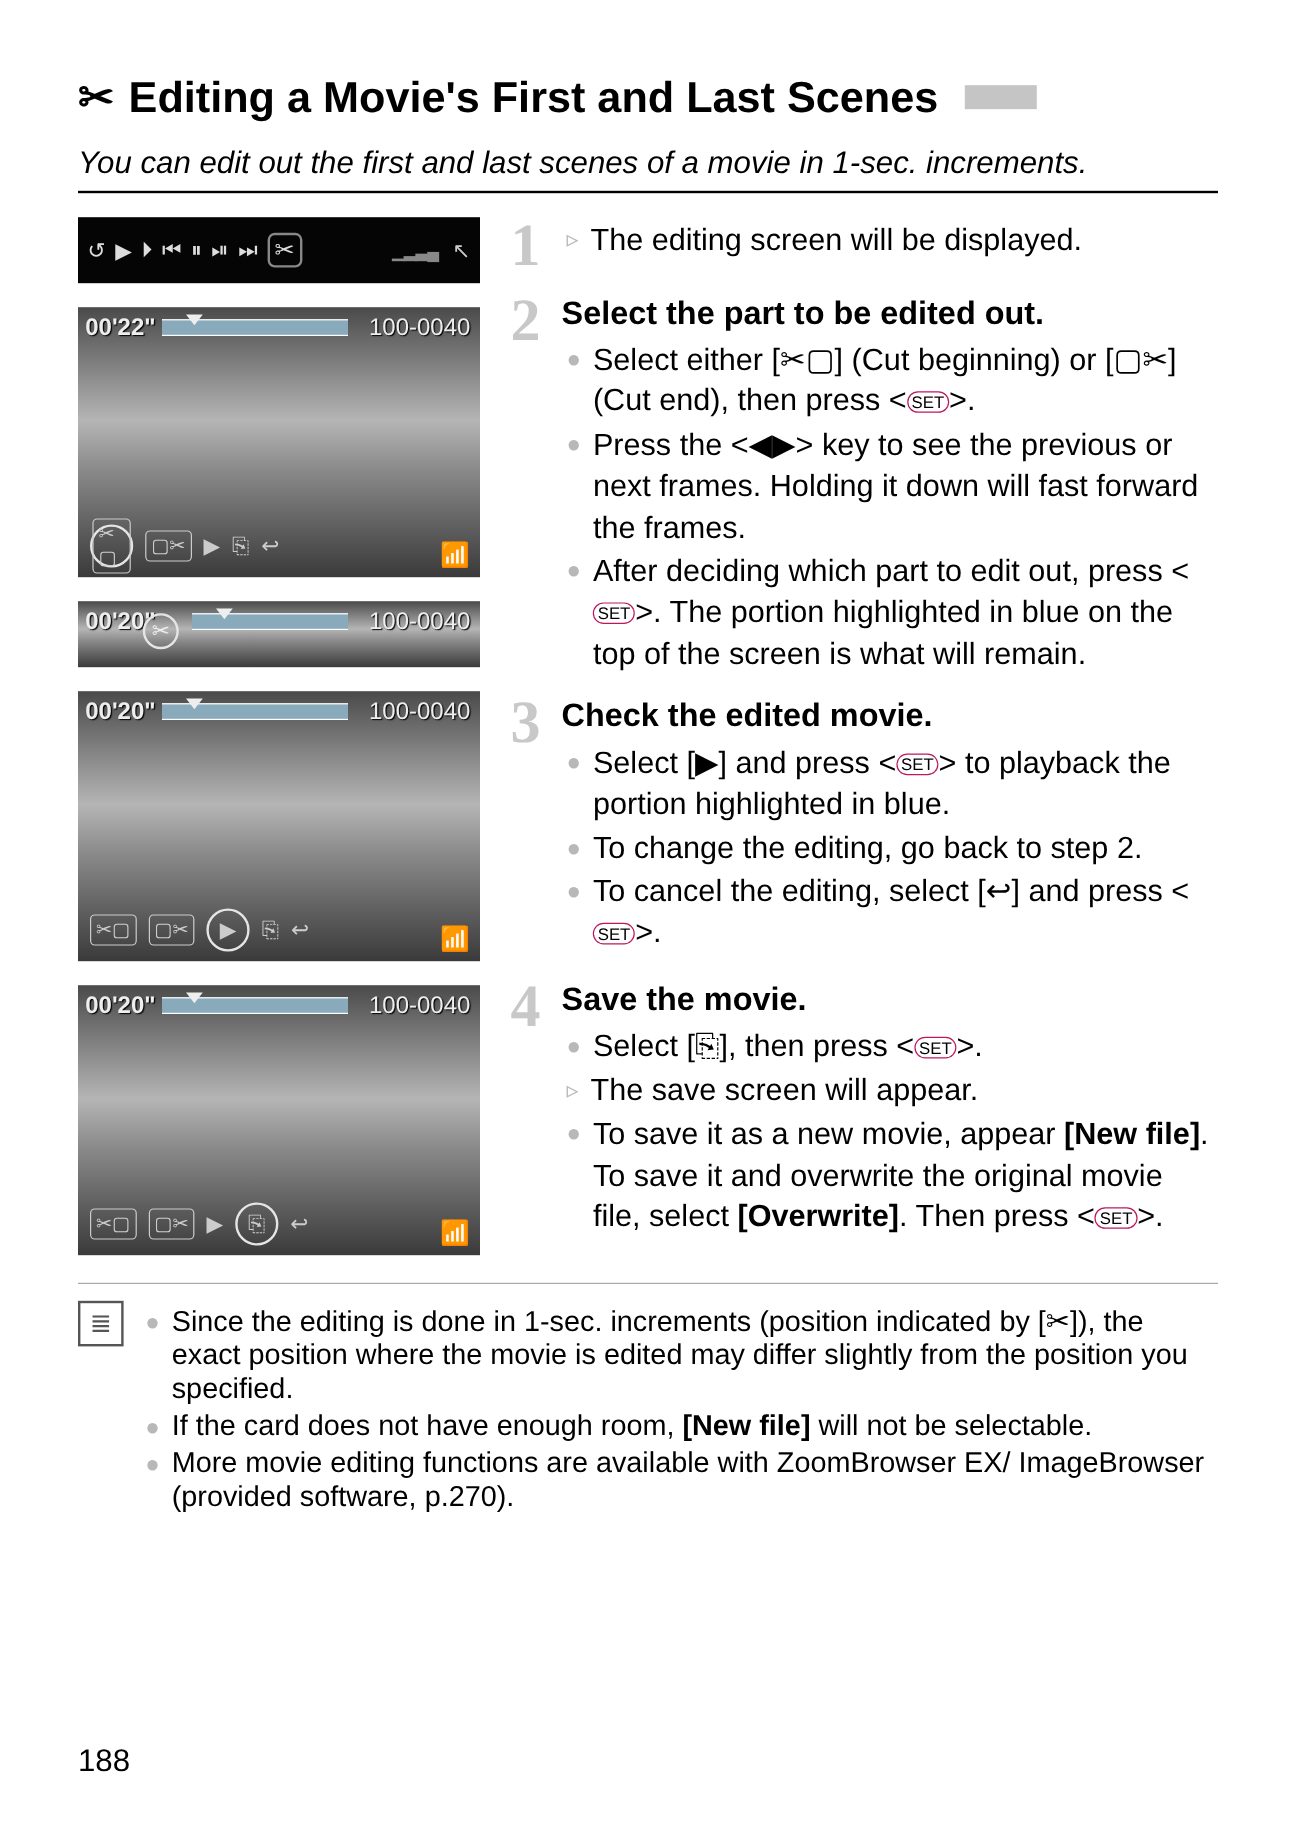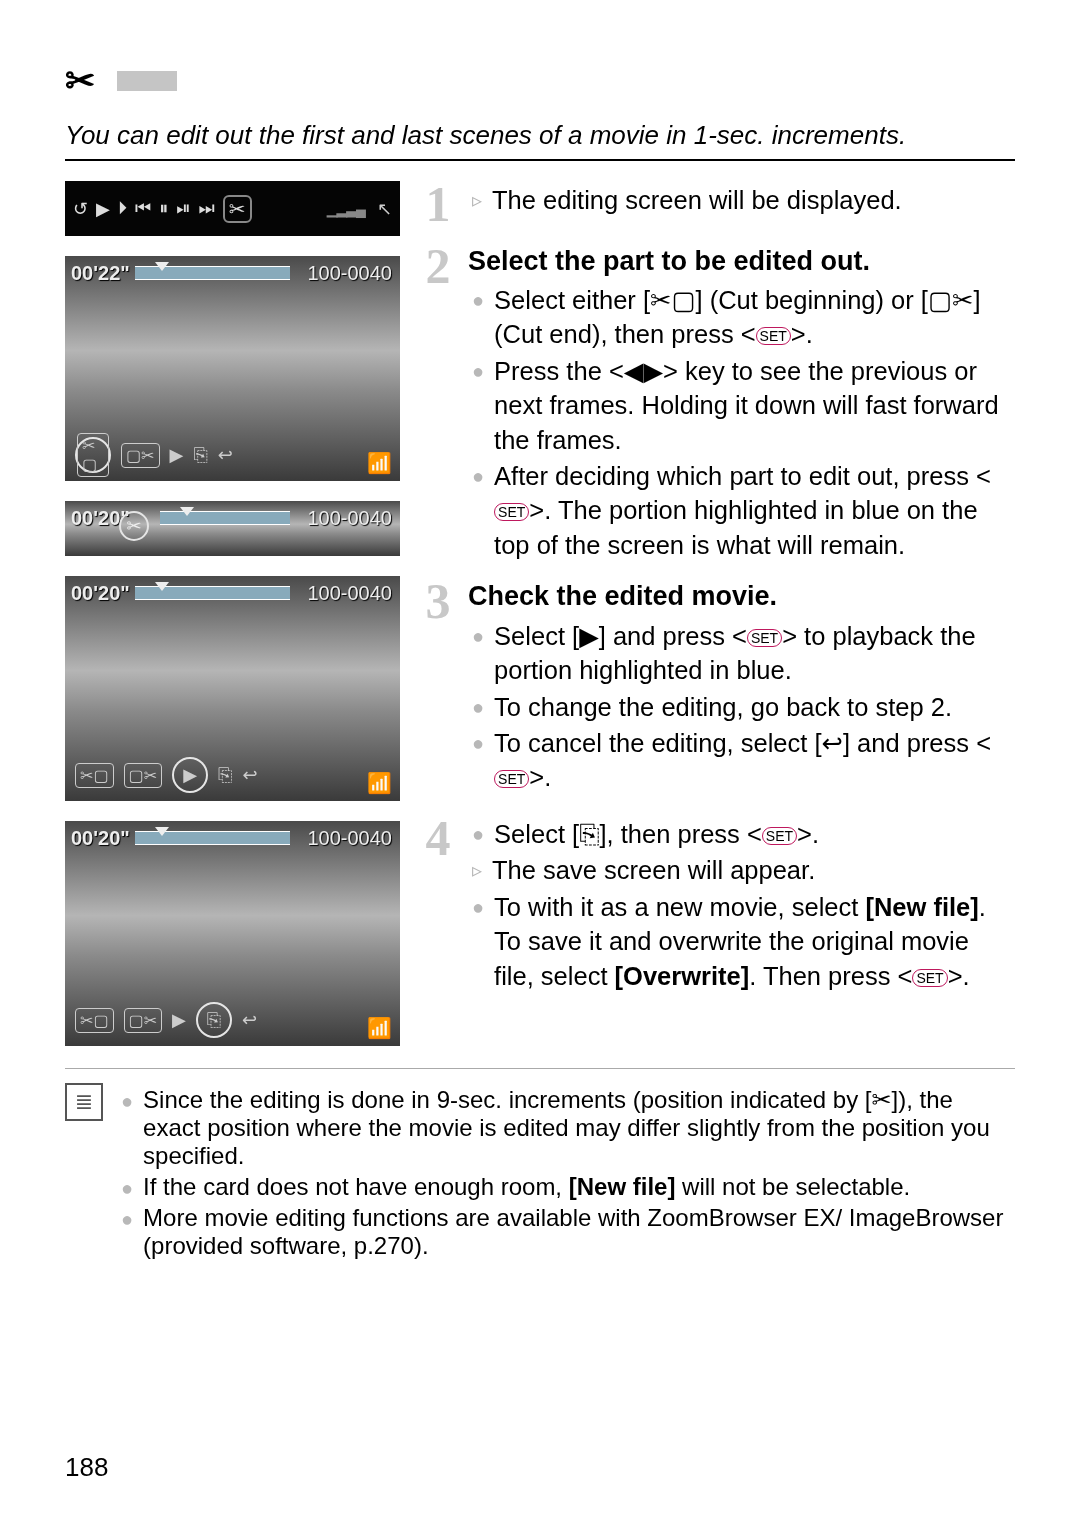--- a/index.html
+++ b/index.html
@@ -240,20 +240,21 @@
     bottom: 40px;
     font-size: 26px;
   }
   b.emph { font-weight: bold; }
 </style>
 </head>
 <body>
 
 <div class="page-title">
   <span>✂</span>
+  <span>Editing a Movie's First and Last Scenes</span>
   <span class="title-tail"></span>
 </div>
 
 <p class="intro">You can edit out the first and last scenes of a movie in 1-sec. increments.</p>
 <hr class="under-title">
 
 <div class="content">
 
   <div class="left-col">
 
@@ -377,49 +378,50 @@
           <span class="btext">
             <span>To cancel the editing, select [↩] and press &lt;</span><span class="setkey">SET</span><span>&gt;.</span>
           </span>
         </div>
       </div>
     </div>
 
     <div class="step" style="margin-top:18px">
       <div class="step-num">4</div>
       <div class="step-body">
+        <div class="step-title">Save the movie.</div>
         <div class="bullet">
           <span class="bmark">●</span>
           <span class="btext">
             <span>Select [⎘], then press &lt;</span><span class="setkey">SET</span><span>&gt;.</span>
           </span>
         </div>
         <div class="bullet">
           <span class="bmark arrow">▹</span>
           <span class="btext">The save screen will appear.</span>
         </div>
         <div class="bullet">
           <span class="bmark">●</span>
           <span class="btext">
-            <span>To with it as a new movie, select </span><b class="emph">[New file]</b><span>. To save it and overwrite the original movie file, select </span><b class="emph">[Overwrite]</b><span>. Then press &lt;</span><span class="setkey">SET</span><span>&gt;.</span>
+            <span>To save it as a new movie, appear </span><b class="emph">[New file]</b><span>. To save it and overwrite the original movie file, select </span><b class="emph">[Overwrite]</b><span>. Then press &lt;</span><span class="setkey">SET</span><span>&gt;.</span>
           </span>
         </div>
       </div>
     </div>
 
   </div>
 </div>
 
 <div class="notes">
   <div class="notes-icon">≣</div>
   <div class="notes-body">
     <div class="bullet">
       <span class="bmark">●</span>
       <span class="btext">
-        <span>Since the editing is done in 9-sec. increments (position indicated by [</span><span class="iconbox">✂</span><span>]), the exact position where the movie is edited may differ slightly from the position you specified.</span>
+        <span>Since the editing is done in 1-sec. increments (position indicated by [</span><span class="iconbox">✂</span><span>]), the exact position where the movie is edited may differ slightly from the position you specified.</span>
       </span>
     </div>
     <div class="bullet">
       <span class="bmark">●</span>
       <span class="btext">
         <span>If the card does not have enough room, </span><b class="emph">[New file]</b><span> will not be selectable.</span>
       </span>
     </div>
     <div class="bullet">
       <span class="bmark">●</span>

